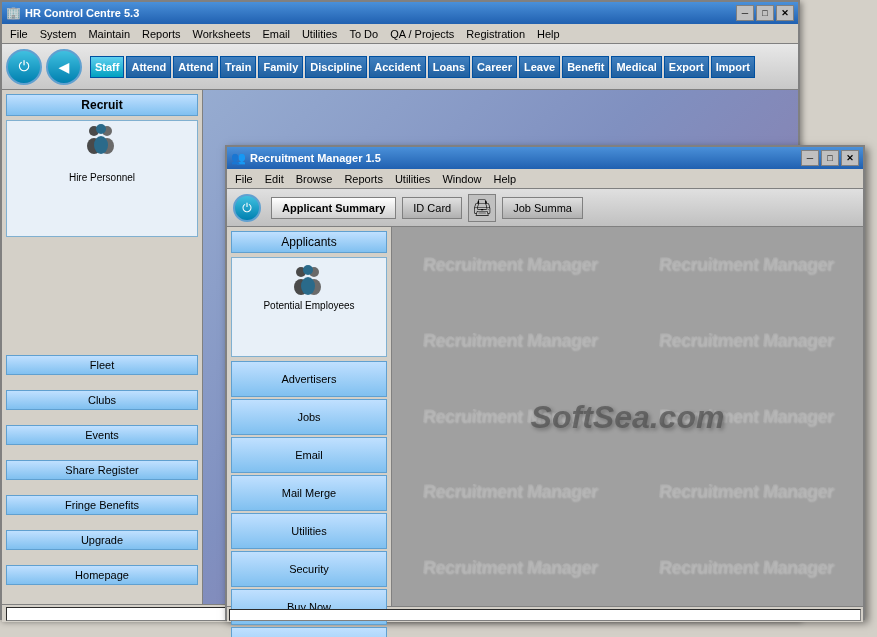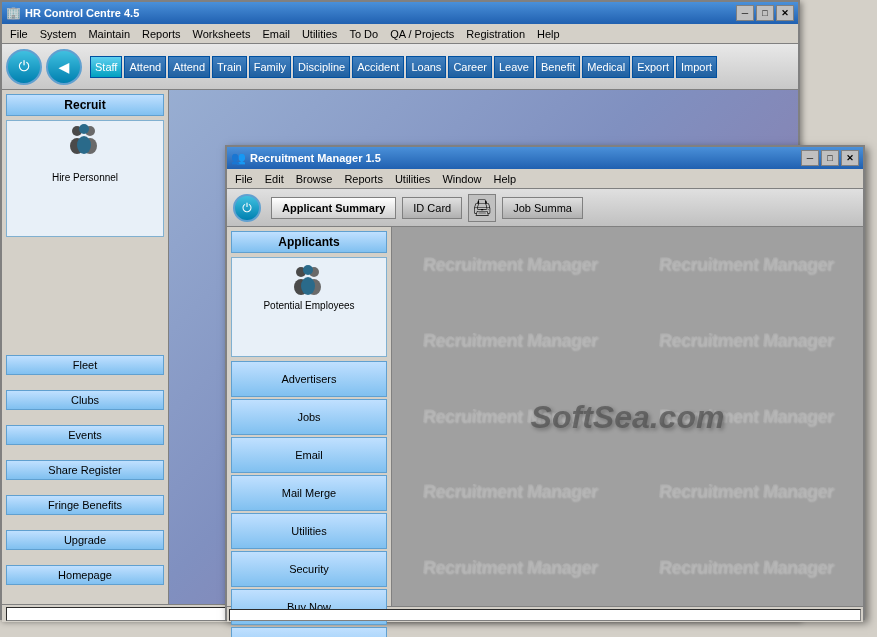--- a/index.html
+++ b/index.html
@@ -86,35 +86,35 @@
     .tab-buttons {
       display: flex;
       gap: 2px;
     }
     .tab-btn {
       padding: 4px 4px;
       font-size: 11px;
       border: 1px solid #0050a0;
       cursor: pointer;
       color: white;
-      font-weight: normal;
+      font-weight: bold;
     }
     .tab-btn.active { background: linear-gradient(to bottom, #60d0f0, #00a0c0); }
     .tab-btn.inactive { background: linear-gradient(to bottom, #4080c0, #2060a0); }
 
     
     .main-content {
       display: flex;
       height: calc(620px - 22px - 20px - 46px - 18px);
       background: linear-gradient(135deg, #a0b8d8 0%, #8090c0 50%, #9070a0 100%);
     }
 
     
     .left-sidebar {
-      width: 167px;
+      width: 201px;
       background: #d4d0c8;
       border-right: 1px solid #808080;
       display: flex;
       flex-direction: column;
       padding: 4px;
     }
     .sidebar-section-title {
       text-align: center;
       font-size: 12px;
       font-weight: bold;
@@ -233,21 +233,21 @@
       width: 165px;
       background: #d4d0c8;
       border-right: 1px solid #808080;
       display: flex;
       flex-direction: column;
       padding: 4px;
     }
     .recruit-section-title {
       text-align: center;
       font-size: 12px;
-      font-weight: bold;
+      font-weight: normal;
       color: #000;
       background: linear-gradient(to bottom, #c0e0ff, #80c0f0);
       border: 1px solid #60a0d0;
       padding: 3px;
       margin-bottom: 4px;
     }
     .recruit-icon-area {
       display: flex;
       flex-direction: column;
       align-items: center;
@@ -323,21 +323,21 @@
     }
   </style>
 </head>
 <body>
 
 <div class="main-window">
 
   <div class="title-bar">
     <div class="title-bar-left">
       <span style="font-size:12px;">🏢</span>
-      <span>HR Control Centre 4.5</span>
+      <span>HR Control Centre 5.3</span>
     </div>
     <div class="title-bar-controls">
       <div class="tb-btn">─</div>
       <div class="tb-btn">□</div>
       <div class="tb-btn">✕</div>
     </div>
   </div>
 
   <div class="menu-bar">
     <span class="menu-item">File</span>

